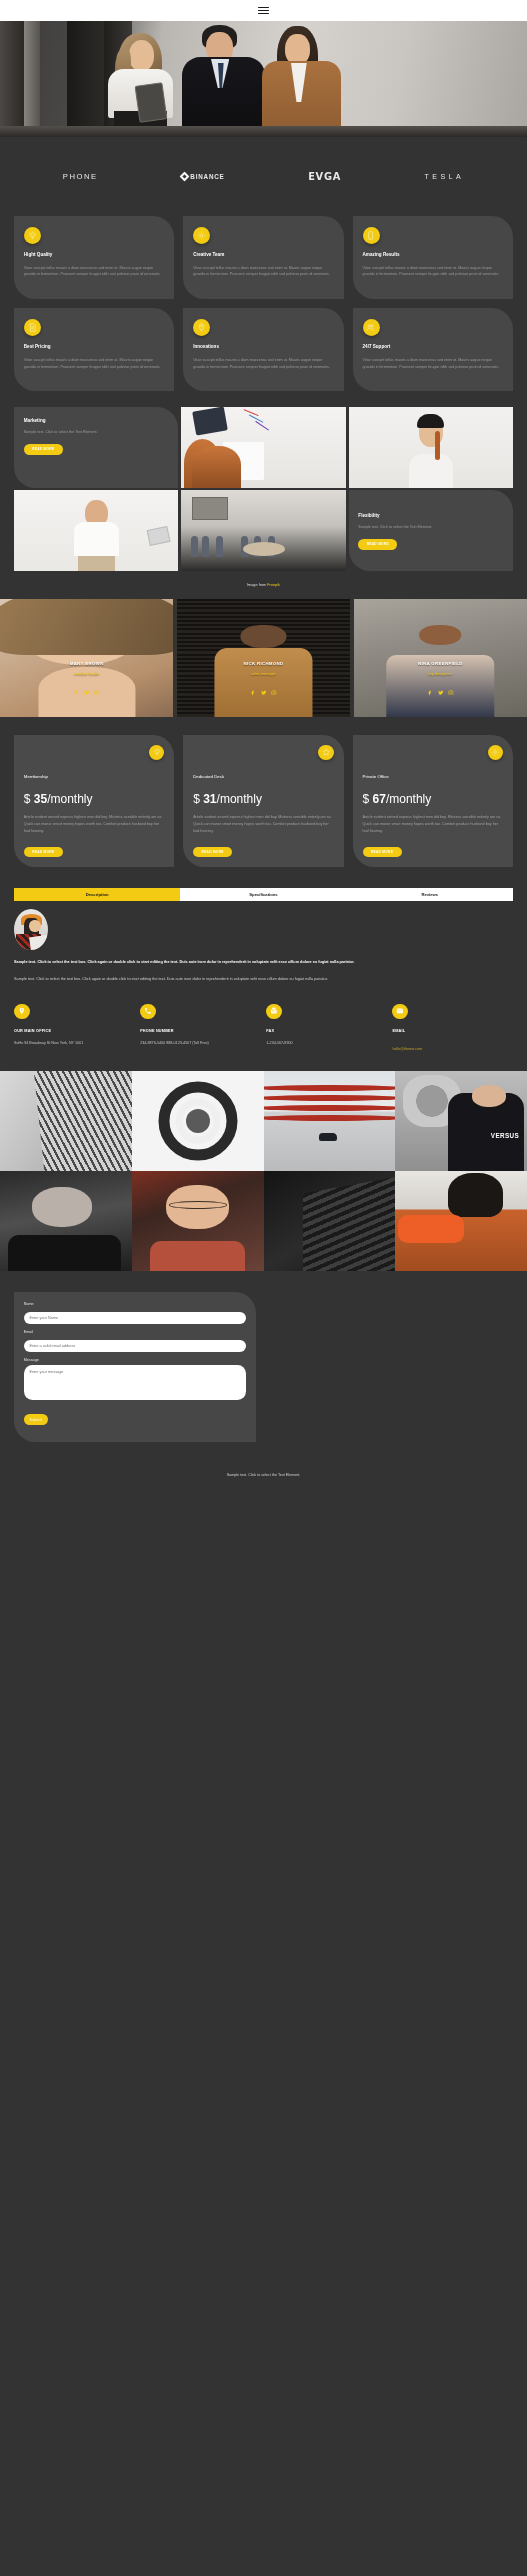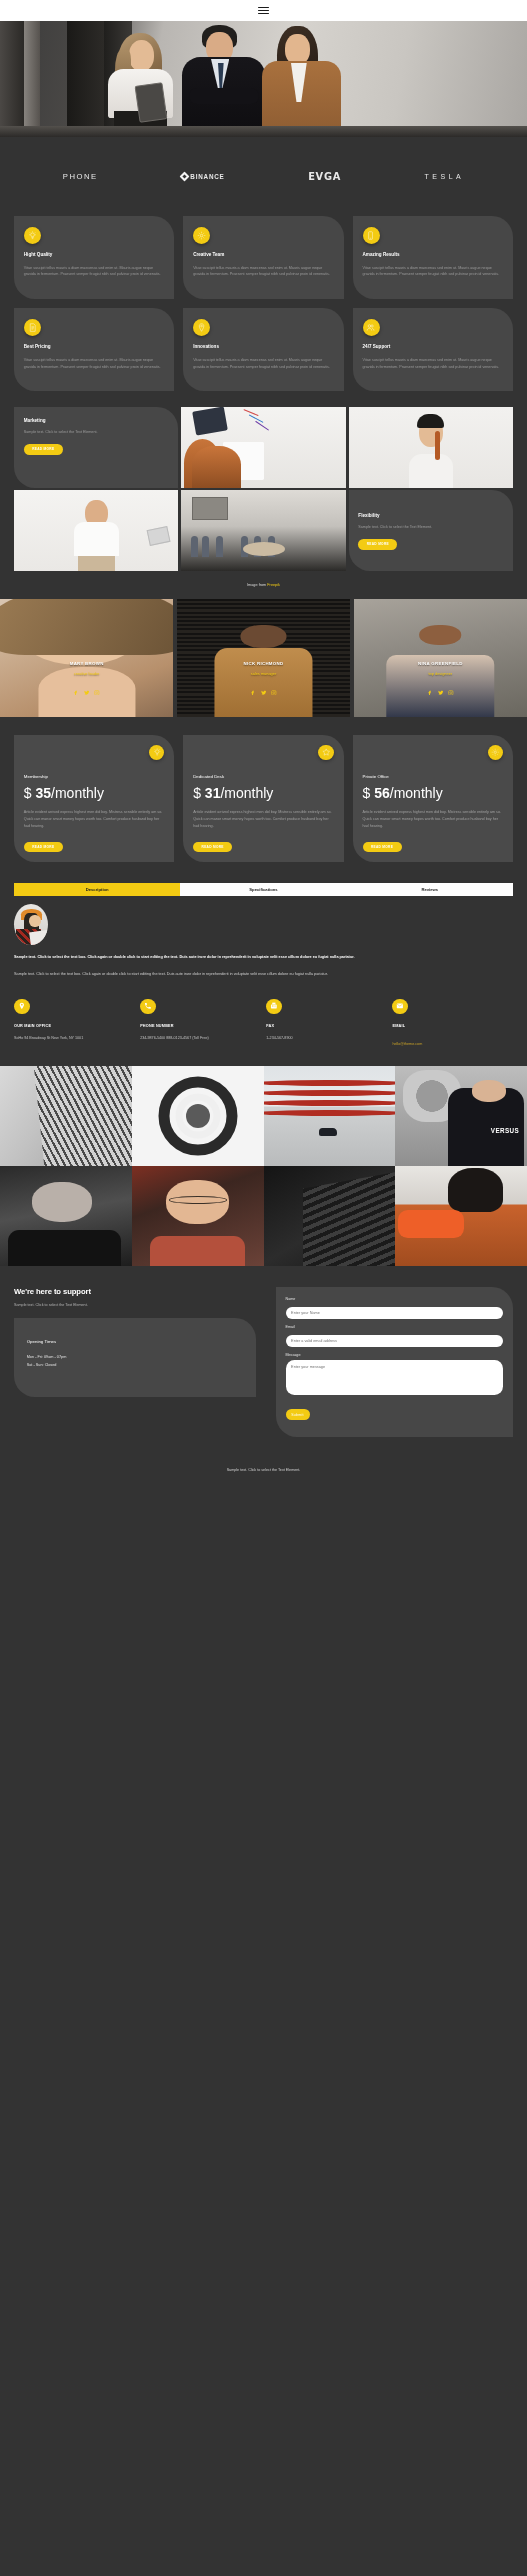--- a/index.html
+++ b/index.html
@@ -138,21 +138,21 @@
   .tsoc { margin-top:9.1px; display:flex; gap:4.9px; justify-content:center; }
   .tsoc svg { width:5.6px; height:5.6px; fill:#F3CB13; }
 
   
   .pricing { padding:18.3px 14px 21px 14px; display:grid; grid-template-columns:repeat(3,1fr); gap:9.1px; }
   .pcard { background:#4a4a4a; border-radius:0 21px 0 21px; padding:9.8px; position:relative; }
   .picon { width:15.5px; height:15.5px; border-radius:50%; background:#F3CB13; position:absolute; right:9.8px; top:9.8px;
            display:flex; align-items:center; justify-content:center; box-shadow:0 1.4px 3.5px rgba(0,0,0,.3); }
   .picon svg { width:8.4px; height:8.4px; stroke:#fff; fill:none; stroke-width:1.1; }
   .pname { font-size:4.4px; font-weight:400; color:#fff; margin-top:29.5px; }
-  .pprice { margin-top:6px; font-size:14px; color:#fff; font-weight:300; }
+  .pprice { margin-top:13px; font-size:12px; color:#fff; font-weight:300; }
   .pprice b { font-weight:700; }
   .pdesc { font-size:3.7px; line-height:1.9; color:#a0a0a0; margin-top:7.7px; }
   .pbtn { margin-top:12px; width:39px; height:10.5px; font-size:3.2px; }
 
   
   .tabsec { padding:0 14px 0 14px; }
   .tabbar { display:flex; height:12.7px; }
   .tab { flex:1; display:flex; align-items:center; justify-content:center; font-size:4.2px; font-weight:700; background:#fff; color:#1c1c1c; cursor:pointer; }
   .tab.active { background:#F3CB13; color:#1c1c1c; }
   .tabbody { padding:8.4px 0 0 0; }
@@ -492,21 +492,21 @@
     <div class="pcard">
       <div class="picon">
         <svg viewBox="0 0 24 24">
             <circle cx="12" cy="12" r="3.4"></circle>
             <path d="M12 2v3M12 19v3M2 12h3M19 12h3M5 5l2 2M17 17l2 2M19 5l-2 2M7 17l-2 2"></path>
           </svg>
       </div>
       <div class="pname">Private Office</div>
       <div class="pprice">
         <span>$</span>
-        <b>56</b><span>/monthly</span>
+        <b>67</b><span>/monthly</span>
       </div>
       <p class="pdesc">Article evident arrived express highest men did boy. Mistress sensible entirely am so. Quick can manor smart money hopes worth too. Comfort produce husband boy her had hearing.</p>
       <button class="btn-yellow pbtn">READ MORE</button>
     </div>
   </div>
 
   <div class="tabsec">
     <div class="tabbar">
       <div class="tab active">Description</div>
       <div class="tab">Specifications</div>
@@ -596,29 +596,20 @@
         <div class="glass"></div>
       </div>
     <div class="gcell g7"></div>
     <div class="gcell g8">
       <div class="hair"></div>
         <div class="sleeve"></div>
     </div>
   </div>
 
   <div class="footer">
-    <div>
-      <h2 class="fh">We're here to support</h2>
-      <p class="fsub">Sample text. Click to select the Text Element.</p>
-      <div class="hours">
-        <h4>Opening Times</h4>
-        <p>Mon - Fri: 09am - 07pm</p>
-        <p>Sat - Sun: Closed</p>
-      </div>
-    </div>
     <div class="formcard">
       <div class="fgroup">
         <label class="flabel">Name</label>
         <input class="finput" placeholder="Enter your Name" style="">
       </div>
       <div class="fgroup">
         <label class="flabel">Email</label>
         <input class="finput" placeholder="Enter a valid email address" style="">
       </div>
       <div class="fgroup">

